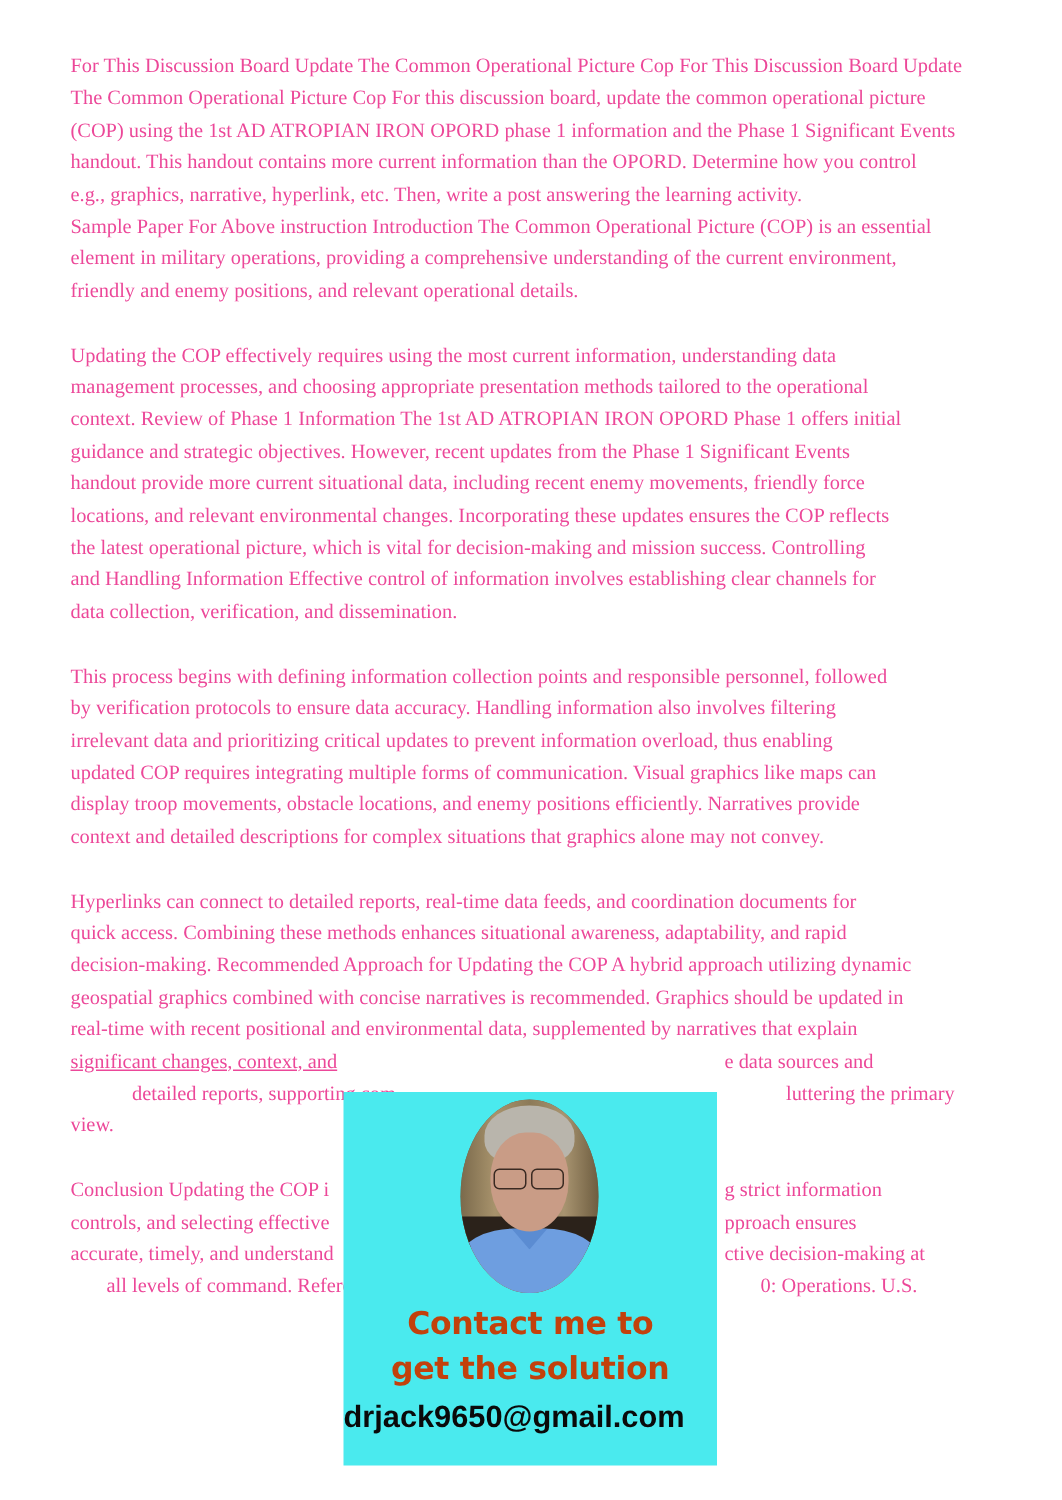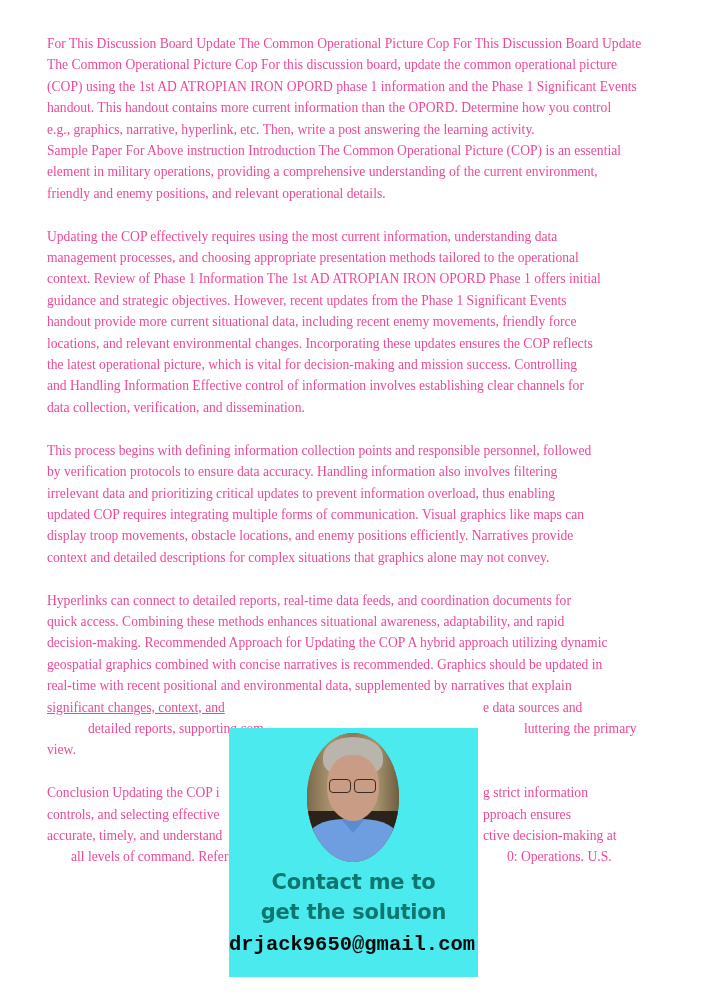--- a/index.html
+++ b/index.html
@@ -97,32 +97,32 @@
     }
     .cta {
       position: absolute;
       left: 0;
       width: 249px;
       text-align: center;
       font-family: "DejaVu Sans", "Liberation Sans", sans-serif;
       font-weight: bold;
       font-size: 21px;
       line-height: 30px;
-      color: #0f766e;
+      color: #c2410c;
       letter-spacing: -0.2px;
     }
     .cta-1 { top: 139px; }
     .cta-2 { top: 169px; }
     .email {
       position: absolute;
       left: 0;
       top: 203px;
       width: 219px;
       text-align: center;
-      font-family: Liberation Mono, monospace;
+      font-family: Liberation Sans, sans-serif;
       font-weight: bold;
       font-size: 20.5px;
       line-height: 28px;
       color: #0a0a0a;
     }
   </style>
 </head>
 <body>
 
 <div class="page">

